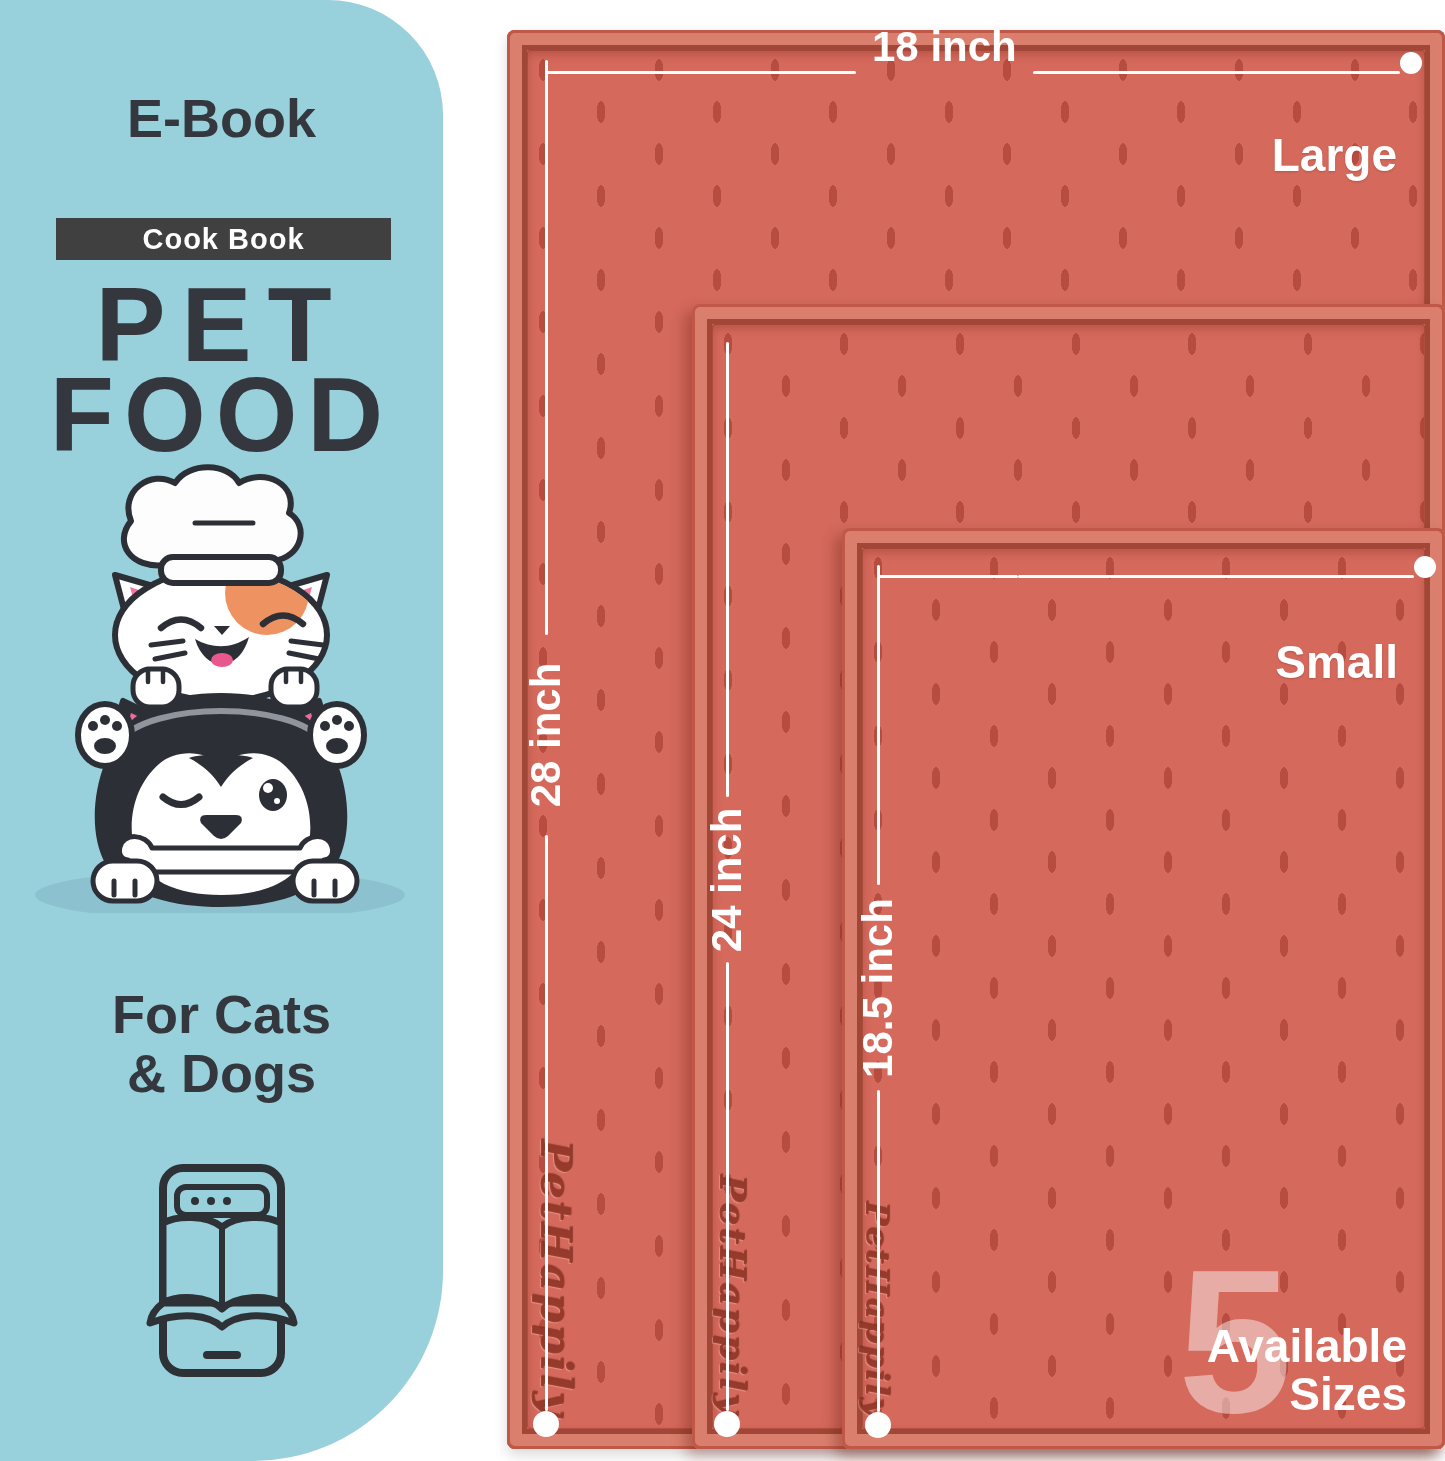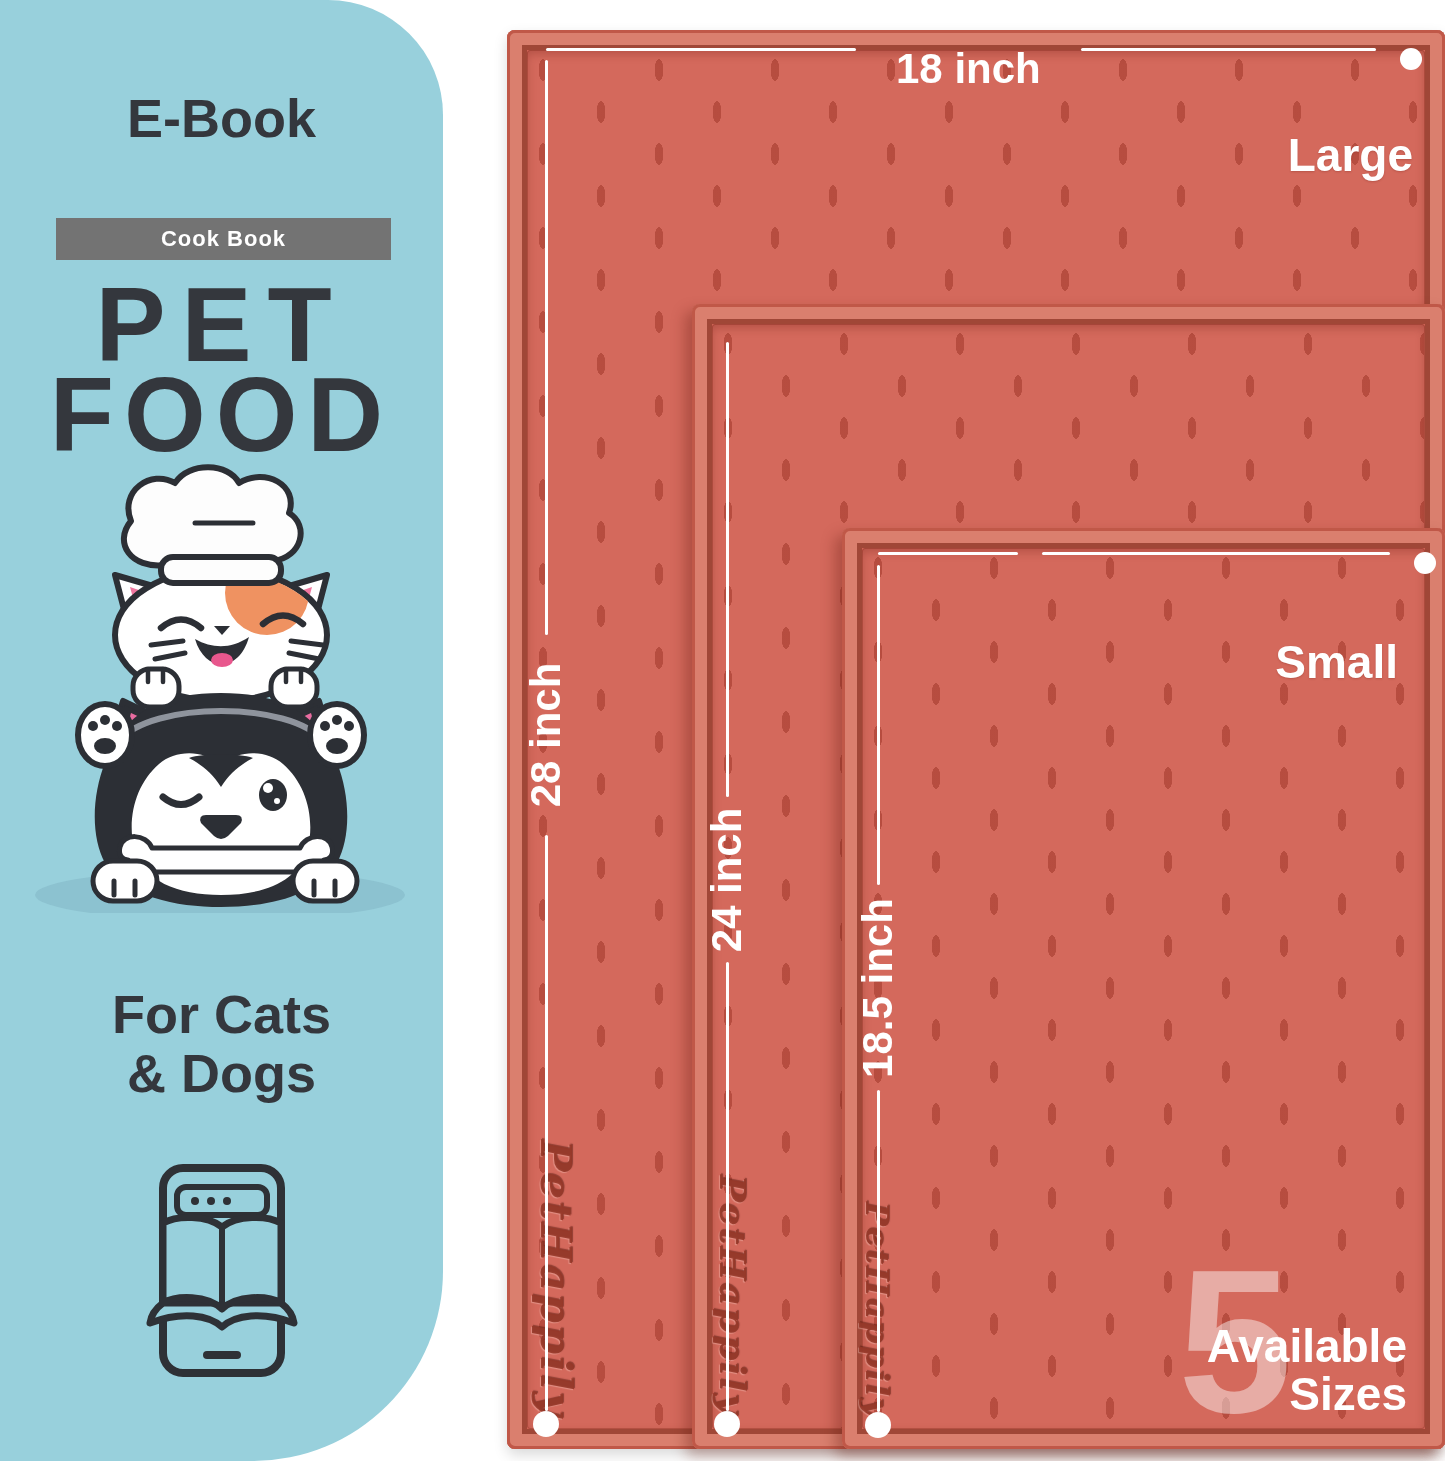--- a/index.html
+++ b/index.html
@@ -12,22 +12,22 @@
     position:absolute; left:0; top:0; width:443px; height:1461px;
     background:#98d0dc; border-radius:0 115px 190px 0;
   }
   .intro {
     position:absolute; top:88px; left:0; width:100%;
     text-align:center; font-weight:bold; font-size:54px; line-height:1.12;
     color:#34373d;
   }
   .badge {
     position:absolute; top:218px; left:56px; width:335px; height:42px;
-    background:#737373; color:#ffffff; display:flex; align-items:center; justify-content:center;
-    font-weight:bold; font-size:22px; letter-spacing:1px;
+    background:#404040; color:#ffffff; display:flex; align-items:center; justify-content:center;
+    font-weight:bold; font-size:29px; letter-spacing:1px;
   }
   .title { position:absolute; left:0; width:100%; text-align:center;
     font-weight:bold; color:#34373d; line-height:1; }
   .title.t1 { top:272px; font-size:105px; letter-spacing:16px; }
   .title.t2 { top:362px; font-size:105px; letter-spacing:10px; }
   .audience {
     position:absolute; top:985px; left:0; width:100%;
     text-align:center; font-weight:bold; font-size:54px; line-height:1.1; color:#34373d;
   }
   .illu { position:absolute; left:15px; top:463px; }
@@ -55,21 +55,21 @@
     font-family:"DejaVu Serif", serif; font-style:italic; font-weight:bold;
     color:rgba(150,55,40,.9); letter-spacing:2px;
     text-shadow:-1px -1px 1px rgba(80,20,10,.5), 1px 1px 1px rgba(255,215,205,.35);
   }
   .mat-name {
     position:absolute; color:#ffffff; font-weight:bold; font-size:46px;
     z-index:40; text-shadow:0 1px 2px rgba(120,40,30,.3);
   }
 
   
-  .dim-h { position:absolute; height:26px; display:flex; align-items:flex-start; z-index:50; color:#fff;gap:24px; }
+  .dim-h { position:absolute; height:26px; display:flex; align-items:flex-end; z-index:50; color:#fff; }
   .dim-h .seg { height:3px; background:#ffffff; border-radius:2px; }
   .dim-h .lbl { font-weight:bold; font-size:42px; padding:0 16px; white-space:nowrap;
                 transform:translateY(-3px); }
   .dim-h .dot { width:22px; height:22px; border-radius:50%; background:#ffffff; flex:0 0 auto; }
   .dim-v { position:absolute; width:26px; display:flex; flex-direction:column; align-items:center; z-index:50; color:#fff; }
   .dim-v .seg { width:3px; background:#ffffff; border-radius:2px; }
   .dim-v .vlbl { position:relative; width:26px; }
   .dim-v .vlbl span {
     position:absolute; left:50%; top:50%;
     transform:translate(-50%,-50%) rotate(-90deg);
@@ -194,21 +194,21 @@
   <div class="mat" style="left:692px; top:304px; width:753px; height:1145px;">
     <div class="mat-surface"></div>
     <div class="emboss" style="left:20px; bottom:32px; font-size:36px;">PetHappily</div>
   </div>
 
   <div class="mat" style="left:842px; top:528px; width:603px; height:921px;">
     <div class="mat-surface"></div>
     <div class="emboss" style="left:16px; bottom:30px; font-size:32px;">PetHappily</div>
   </div>
 
-  <div class="mat-name" style="top:128px; right:32px;">Large</div>
+  <div class="mat-name" style="top:128px; right:48px;">Large</div>
   <div class="mat-name" style="top:635px; right:47px;">Small</div>
 
   <div class="dim-h" style="left:546px; top:48px; width:876px;">
     <div class="seg" style="width:310px;"></div>
     <span class="lbl">18 inch</span>
     <div class="seg grow"></div>
     <div class="dot"></div>
   </div>
   <div class="dim-h" style="left:878px; top:552px; width:558px;">
     <div class="seg" style="width:140px;"></div>

